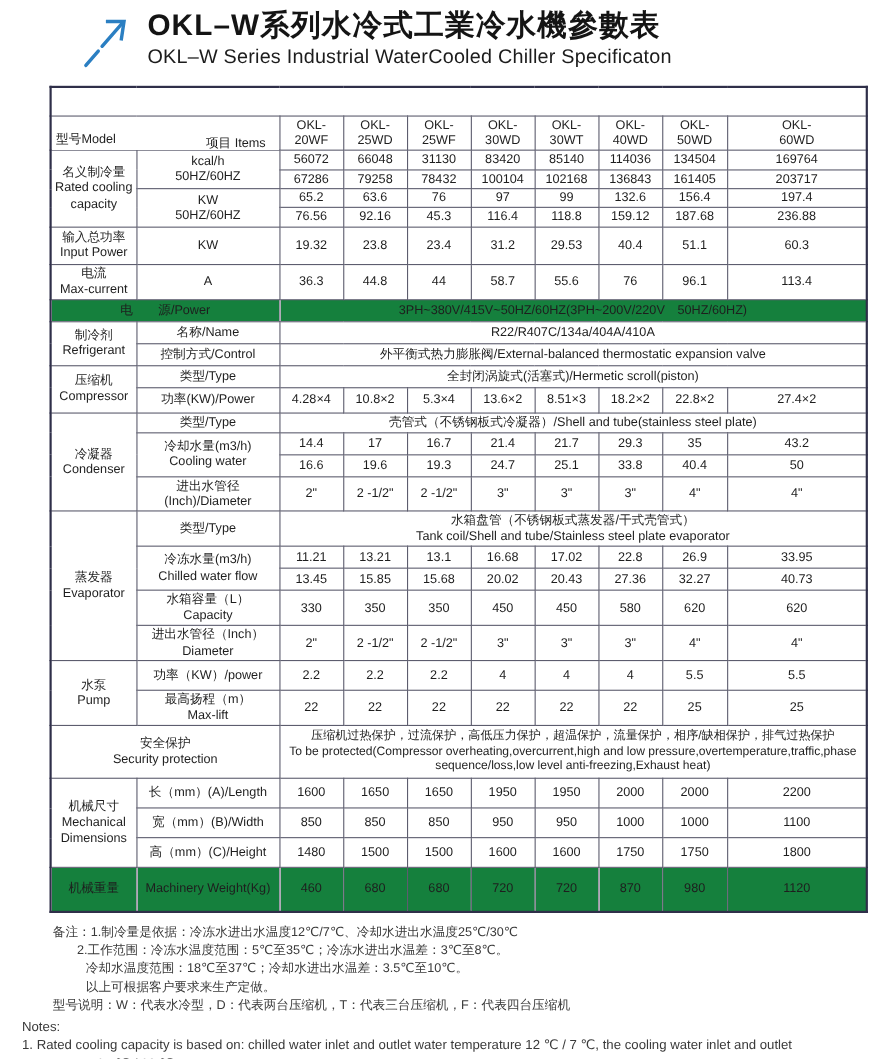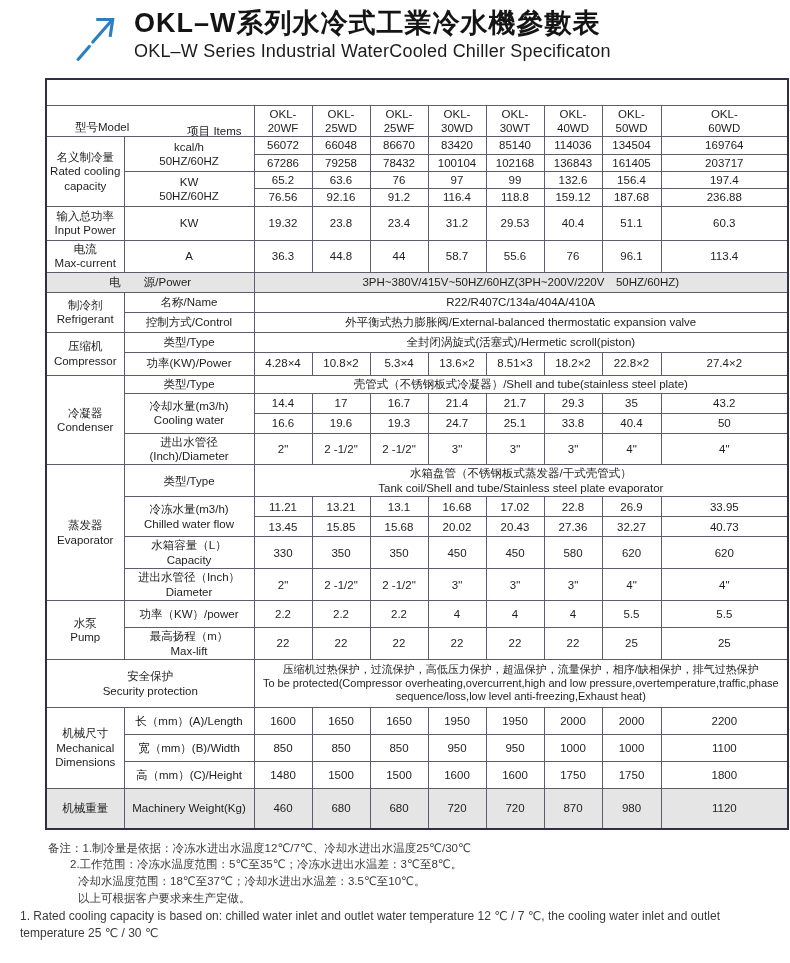--- a/index.html
+++ b/index.html
@@ -38,34 +38,34 @@
     overflow: hidden;
   }
   td.band {
     background: #00a6e2;
     color: #ffffff;
     font-size: 17px;
     letter-spacing: 1px;
     border-bottom: 1px solid #2f2f49;
   }
   td.lab  { background: #e9e9e6; }
-  td.gray, tr.grayrow td { background: #e5e5e5; }
+  td.gray, tr.grayrow td { background: #15803d; }
   td.left-text { text-align: left; padding: 2px 5px; font-size: 11px; line-height: 1.3; }
 
   
   td.corner {
     background-color: #e9e9e6;
     background-image: linear-gradient(to bottom right,
       transparent calc(50% - 0.8px),
       #3d4a96 calc(50% - 0.8px),
       #3d4a96 calc(50% + 0.8px),
       transparent calc(50% + 0.8px));
     position: relative;
   }
-  .corner-model { position: absolute; left: 4px; bottom: 2px; font-size: 11.5px; margin-left: 24px; }
+  .corner-model { position: absolute; left: 4px; bottom: 2px; font-size: 11.5px; }
   .corner-items { position: absolute; right: 12px; top: 18px; font-size: 11.5px; }
 
   
   tr.h26 { height: 26px; } tr.h30 { height: 30px; } tr.h15 { height: 15px; }
   tr.h34 { height: 34px; } tr.h28 { height: 28px; } tr.h20 { height: 20px; }
   tr.h23 { height: 23px; } tr.h18 { height: 18px; } tr.h29 { height: 29px; }
   tr.h32 { height: 32px; } tr.h48 { height: 48px; } tr.h27 { height: 27px; }
   tr.h24 { height: 40px; }
 
   
@@ -155,21 +155,21 @@
       <td rowspan="4" class="lab">
         <div>名义制冷量</div>
         <div>Rated cooling capacity</div>
       </td>
       <td rowspan="2" class="lab">
         <div>kcal/h</div>
         <div>50HZ/60HZ</div>
       </td>
       <td>56072</td>
       <td>66048</td>
-      <td>86670</td>
+      <td>31130</td>
       <td>83420</td>
       <td>85140</td>
       <td>114036</td>
       <td>134504</td>
       <td>169764</td>
     </tr>
     <tr class="h15">
       <td>67286</td>
       <td>79258</td>
       <td>78432</td>
@@ -189,21 +189,21 @@
       <td>76</td>
       <td>97</td>
       <td>99</td>
       <td>132.6</td>
       <td>156.4</td>
       <td>197.4</td>
     </tr>
     <tr class="h15">
       <td>76.56</td>
       <td>92.16</td>
-      <td>91.2</td>
+      <td>45.3</td>
       <td>116.4</td>
       <td>118.8</td>
       <td>159.12</td>
       <td>187.68</td>
       <td>236.88</td>
     </tr>
 
     <tr class="h34">
       <td class="lab">
         <div>输入总功率</div>
@@ -477,20 +477,22 @@
       <td>1120</td>
     </tr>
   </tbody>
     </table>
 
   <div class="notes">
     <div>备注：1.制冷量是依据：冷冻水进出水温度12℃/7℃、冷却水进出水温度25℃/30℃</div>
     <div class="ind1">2.工作范围：冷冻水温度范围：5℃至35℃；冷冻水进出水温差：3℃至8℃。</div>
     <div class="ind2">冷却水温度范围：18℃至37℃；冷却水进出水温差：3.5℃至10℃。</div>
     <div class="ind2">以上可根据客户要求来生产定做。</div>
+    <div>型号说明：W：代表水冷型，D：代表两台压缩机，T：代表三台压缩机，F：代表四台压缩机</div>
   </div>
 
   <div class="notes-en">
+    <div>Notes:</div>
     <div>1. Rated cooling capacity is based on: chilled water inlet and outlet water temperature 12 ℃ / 7 ℃, the cooling water inlet and outlet temperature 25 ℃ / 30 ℃</div>
 
   </div>
 
 </div>
 
 </body></html>

